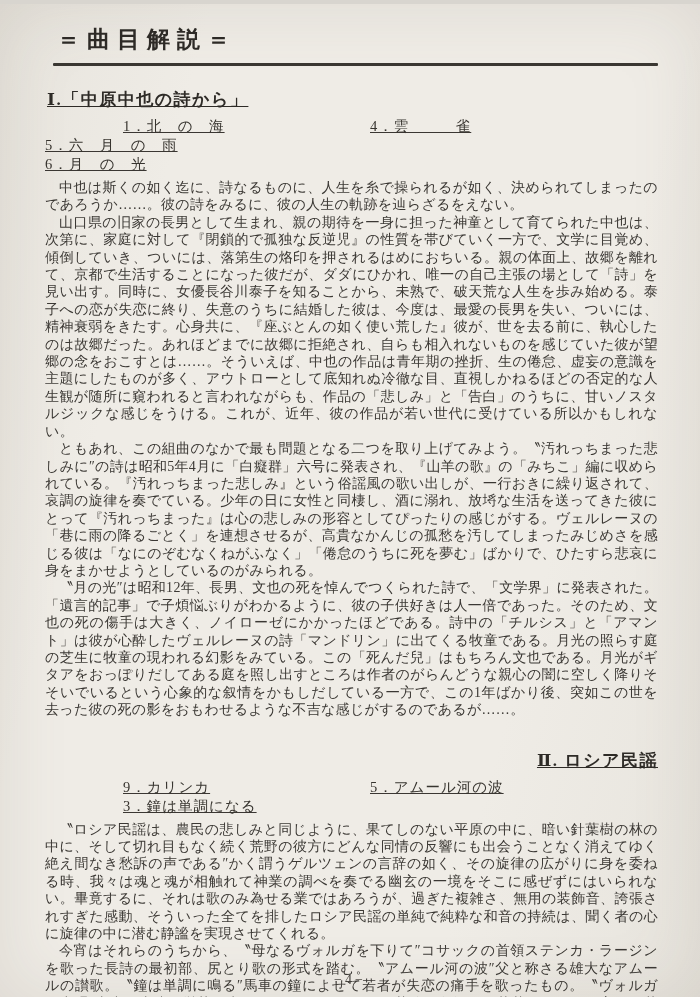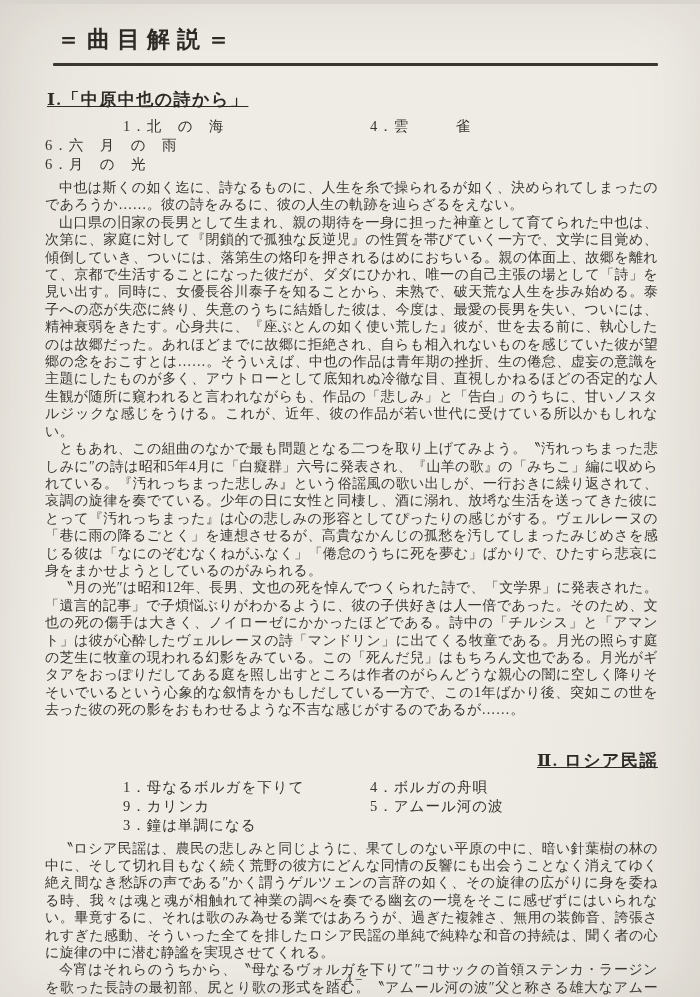--- a/index.html
+++ b/index.html
@@ -40,21 +40,21 @@
   .section-heading {
     margin: 22px 0 0 2px;
     font-size: 17px;
     font-weight: bold;
     letter-spacing: 1.5px;
     color: #2e2b27;
     text-decoration: underline;
   }
   .section-heading.second { margin-top: 30px; text-align: right; }
   .song-list { margin: 6px 0 5px 0; }
-  .song-row { display: flex; }
+  .song-row { display: flex; text-decoration: underline; }
   .song-cell {
     font-size: 14.5px;
     line-height: 19px;
     letter-spacing: 1px;
     color: #37342f;
     white-space: pre;
   }
   .song-cell.left {
     margin-left: 78px;
     width: 247px;
@@ -94,43 +94,39 @@
 
     <section class="section">
       <h2 class="section-heading">Ⅰ.「中原中也の詩から」</h2>
 
       <div class="song-list">
         <div class="song-row">
           <span class="song-cell left">1．北　の　海</span>
           <span class="song-cell">4．雲　　　雀</span>
         </div>
         <div class="song-row">
-          <span class="song-cell">6．六　月　の　雨</span>
+          <span class="song-cell">5．六　月　の　雨</span>
         </div>
         <div class="song-row">
           <span class="song-cell">6．月　の　光</span>
         </div>
       </div>
 
       <div class="body-text">
         <p>中也は斯くの如く迄に、詩なるものに、人生を糸で操られるが如く、決められてしまったのであろうか……。彼の詩をみるに、彼の人生の軌跡を辿らざるをえない。</p>
         <p>山口県の旧家の長男として生まれ、親の期待を一身に担った神童として育てられた中也は、次第に、家庭に対して『閉鎖的で孤独な反逆児』の性質を帯びていく一方で、文学に目覚め、傾倒していき、ついには、落第生の烙印を押されるはめにおちいる。親の体面上、故郷を離れて、京都で生活することになった彼だが、ダダにひかれ、唯一の自己主張の場として「詩」を見い出す。同時に、女優長谷川泰子を知ることから、未熟で、破天荒な人生を歩み始める。泰子への恋が失恋に終り、失意のうちに結婚した彼は、今度は、最愛の長男を失い、ついには、精神衰弱をきたす。心身共に、『座ぶとんの如く使い荒した』彼が、世を去る前に、執心したのは故郷だった。あれほどまでに故郷に拒絶され、自らも相入れないものを感じていた彼が望郷の念をおこすとは……。そういえば、中也の作品は青年期の挫折、生の倦怠、虚妄の意識を主題にしたものが多く、アウトローとして底知れぬ冷徹な目、直視しかねるほどの否定的な人生観が随所に窺われると言われながらも、作品の「悲しみ」と「告白」のうちに、甘いノスタルジックな感じをうける。これが、近年、彼の作品が若い世代に受けている所以かもしれない。</p>
         <p>ともあれ、この組曲のなかで最も問題となる二つを取り上げてみよう。〝汚れっちまった悲しみに″の詩は昭和5年4月に「白癡群」六号に発表され、『山羊の歌』の「みちこ」編に収められている。『汚れっちまった悲しみ』という俗謡風の歌い出しが、一行おきに繰り返されて、哀調の旋律を奏でている。少年の日に女性と同棲し、酒に溺れ、放埓な生活を送ってきた彼にとって『汚れっちまった』は心の悲しみの形容としてぴったりの感じがする。ヴェルレーヌの「巷に雨の降るごとく」を連想させるが、高貴なかんじの孤愁を汚してしまったみじめさを感じる彼は「なにのぞむなくねがふなく」「倦怠のうちに死を夢む」ばかりで、ひたすら悲哀に身をまかせようとしているのがみられる。</p>
         <p>〝月の光″は昭和12年、長男、文也の死を悼んでつくられた詩で、「文学界」に発表された。「遺言的記事」で子煩悩ぶりがわかるように、彼の子供好きは人一倍であった。そのため、文也の死の傷手は大きく、ノイローゼにかかったほどである。詩中の「チルシス」と「アマント」は彼が心酔したヴェルレーヌの詩「マンドリン」に出てくる牧童である。月光の照らす庭の芝生に牧童の現われる幻影をみている。この「死んだ兒」はもちろん文也である。月光がギタアをおっぽりだしてある庭を照し出すところは作者のがらんどうな親心の闇に空しく降りそそいでいるという心象的な叙情をかもしだしている一方で、この1年ばかり後、突如この世を去った彼の死の影をおもわせるような不吉な感じがするのであるが……。</p>
       </div>
     </section>
 
     <section class="section">
       <h2 class="section-heading second">Ⅱ. ロシア民謡</h2>
 
       <div class="song-list">
-        <div class="song-row">
-          <span class="song-cell left">1．母なるボルガを下りて</span>
-          <span class="song-cell">4．ボルガの舟唄</span>
-        </div>
         <div class="song-row">
           <span class="song-cell left">9．カリンカ</span>
           <span class="song-cell">5．アムール河の波</span>
         </div>
         <div class="song-row">
           <span class="song-cell left">3．鐘は単調になる</span>
           <span class="song-cell"></span>
         </div>
       </div>
 

